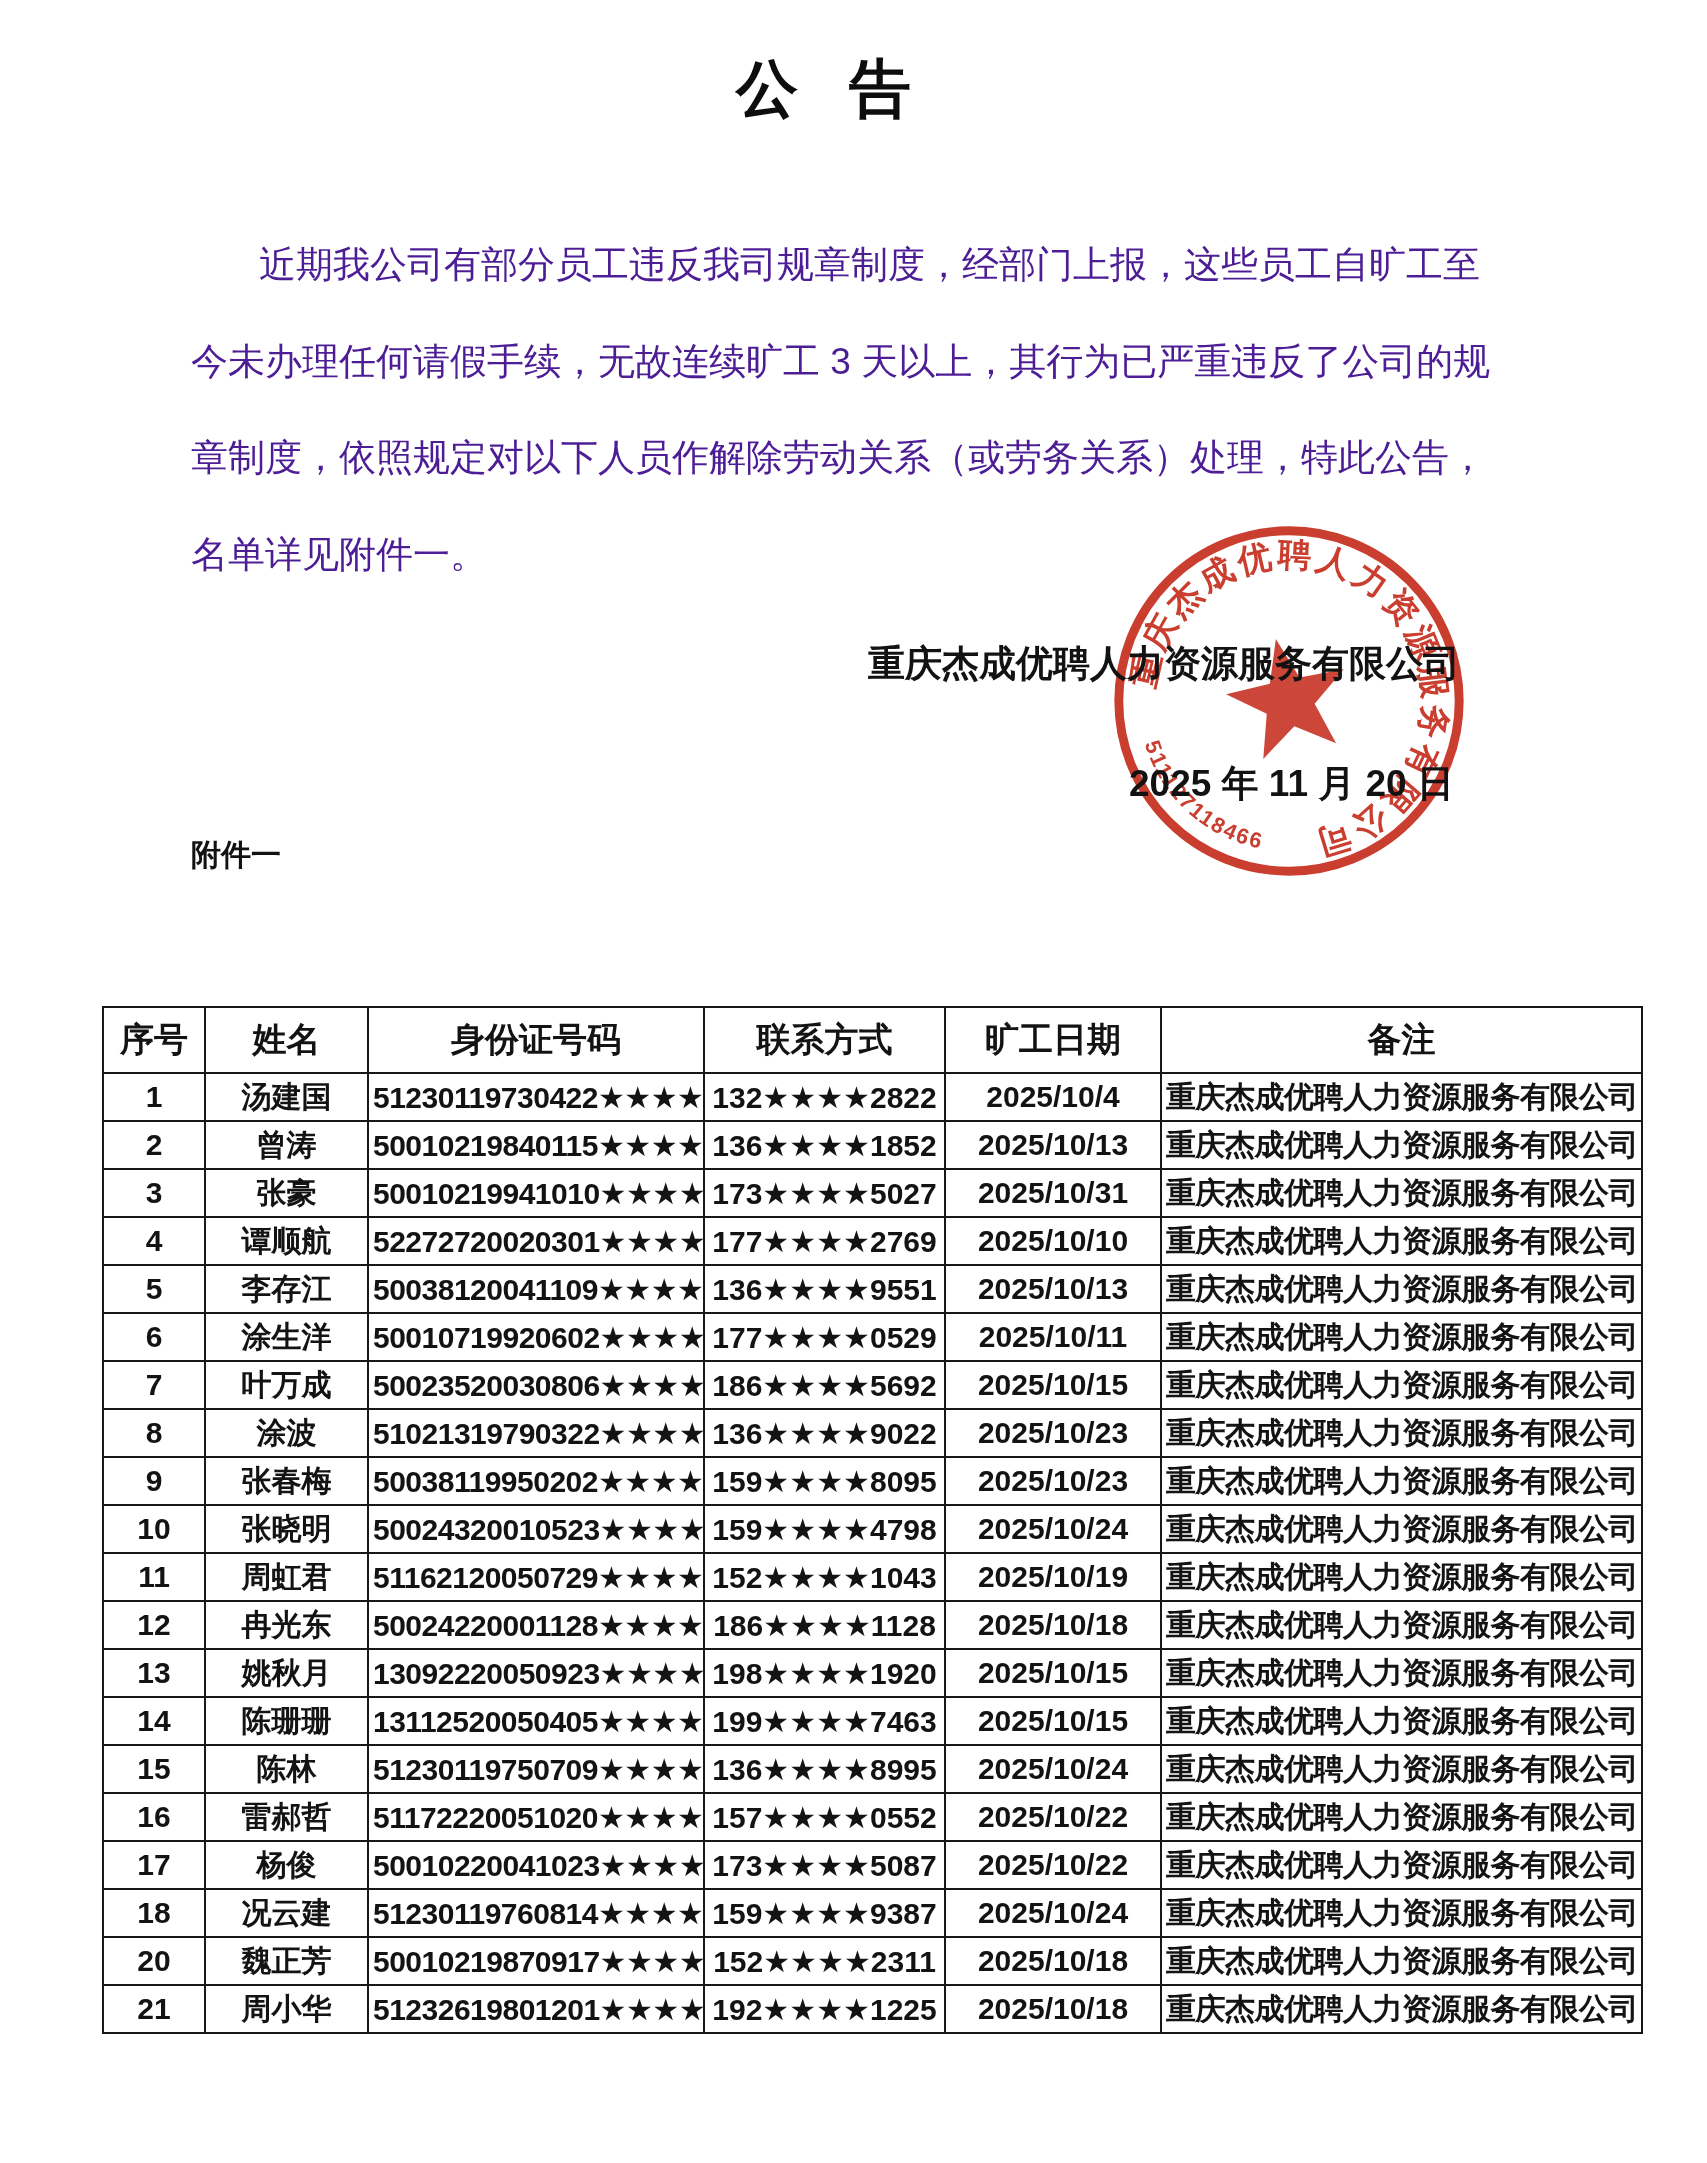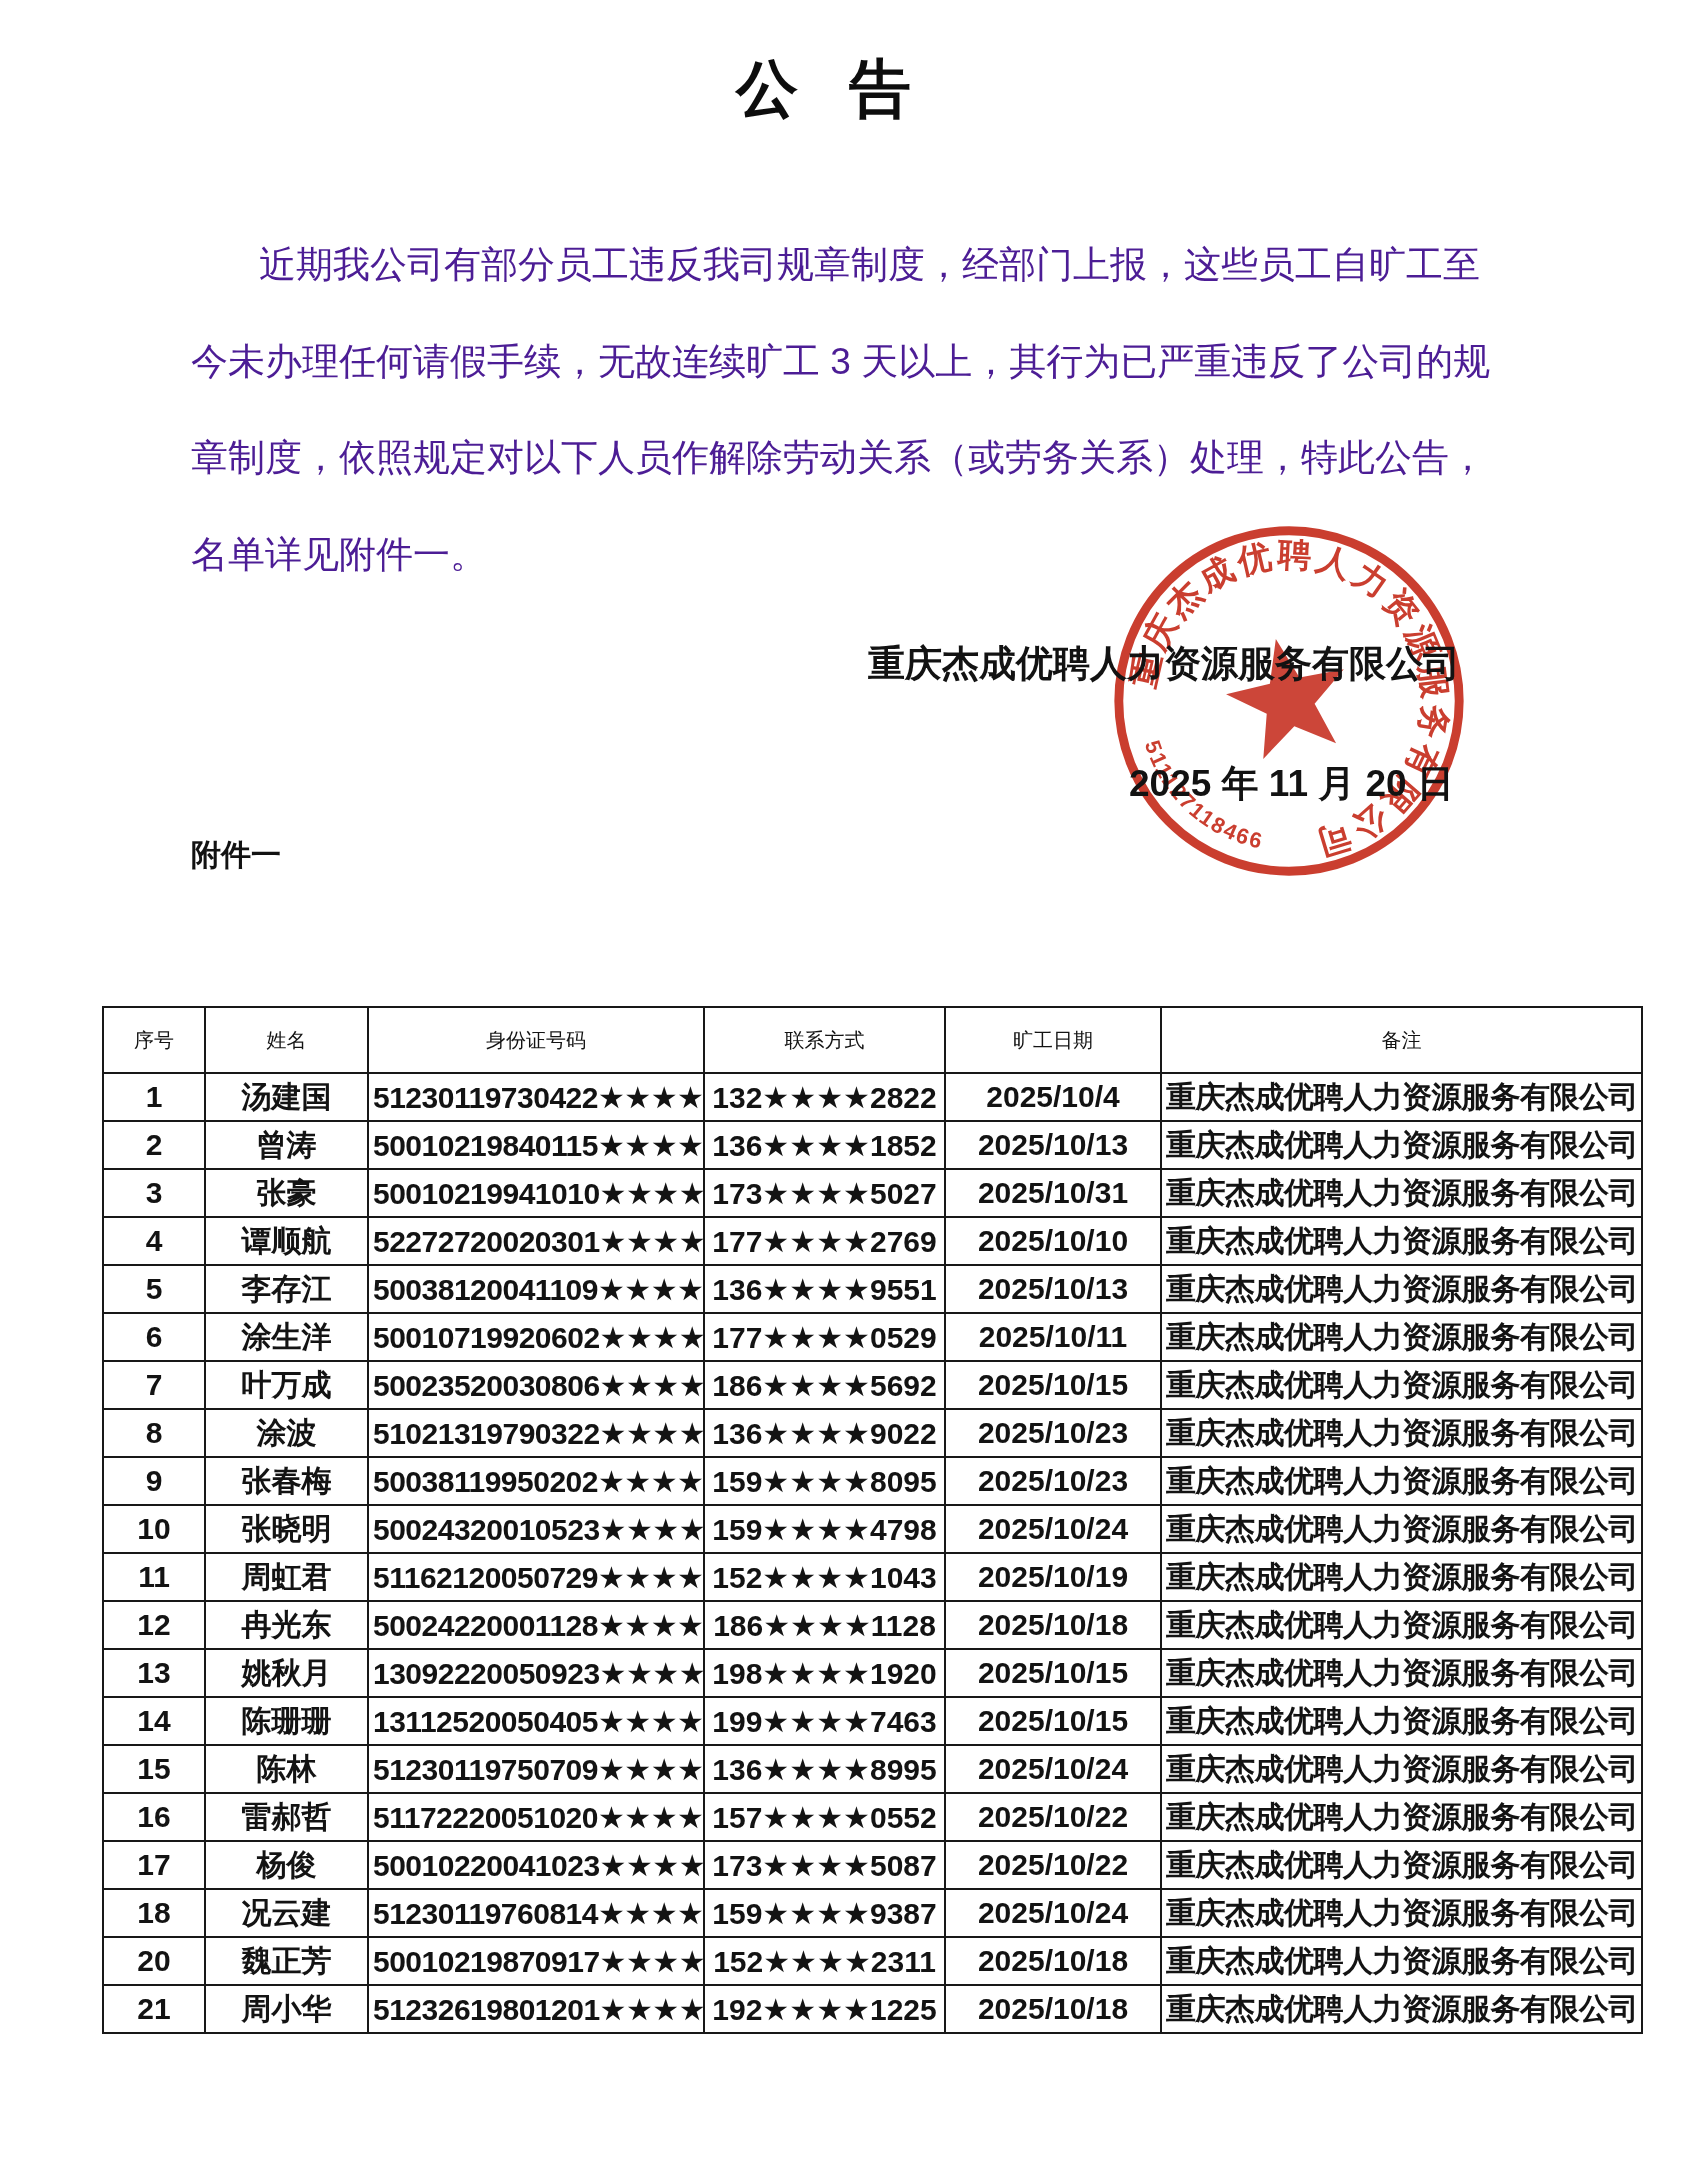--- a/index.html
+++ b/index.html
@@ -49,21 +49,21 @@
     width:1538px;
     border-collapse:collapse;table-layout:fixed;
     z-index:2;background:transparent;
   }
   table.roster th,table.roster td{
     border:2.5px solid #181818;
     text-align:center;vertical-align:middle;
     padding:0 4px;overflow:hidden;white-space:nowrap;
     color:#131313;
   }
-  table.roster th{height:64px;font-size:20px;font-weight:400;}
+  table.roster th{height:64px;font-size:34px;font-weight:700;}
   table.roster td{height:46px;font-size:30px;font-weight:600;}
   td.c-id{font-size:27px;letter-spacing:-0.5px;}
   td.c-phone{font-size:28px;}
   td.c-date{font-size:29px;}
   td.c-remark{font-size:28px;letter-spacing:-0.5px;}
   .sealtext{font-family:"Liberation Sans","DejaVu Sans",sans-serif;font-weight:700;}
 </style>
 </head>
 <body>
 

